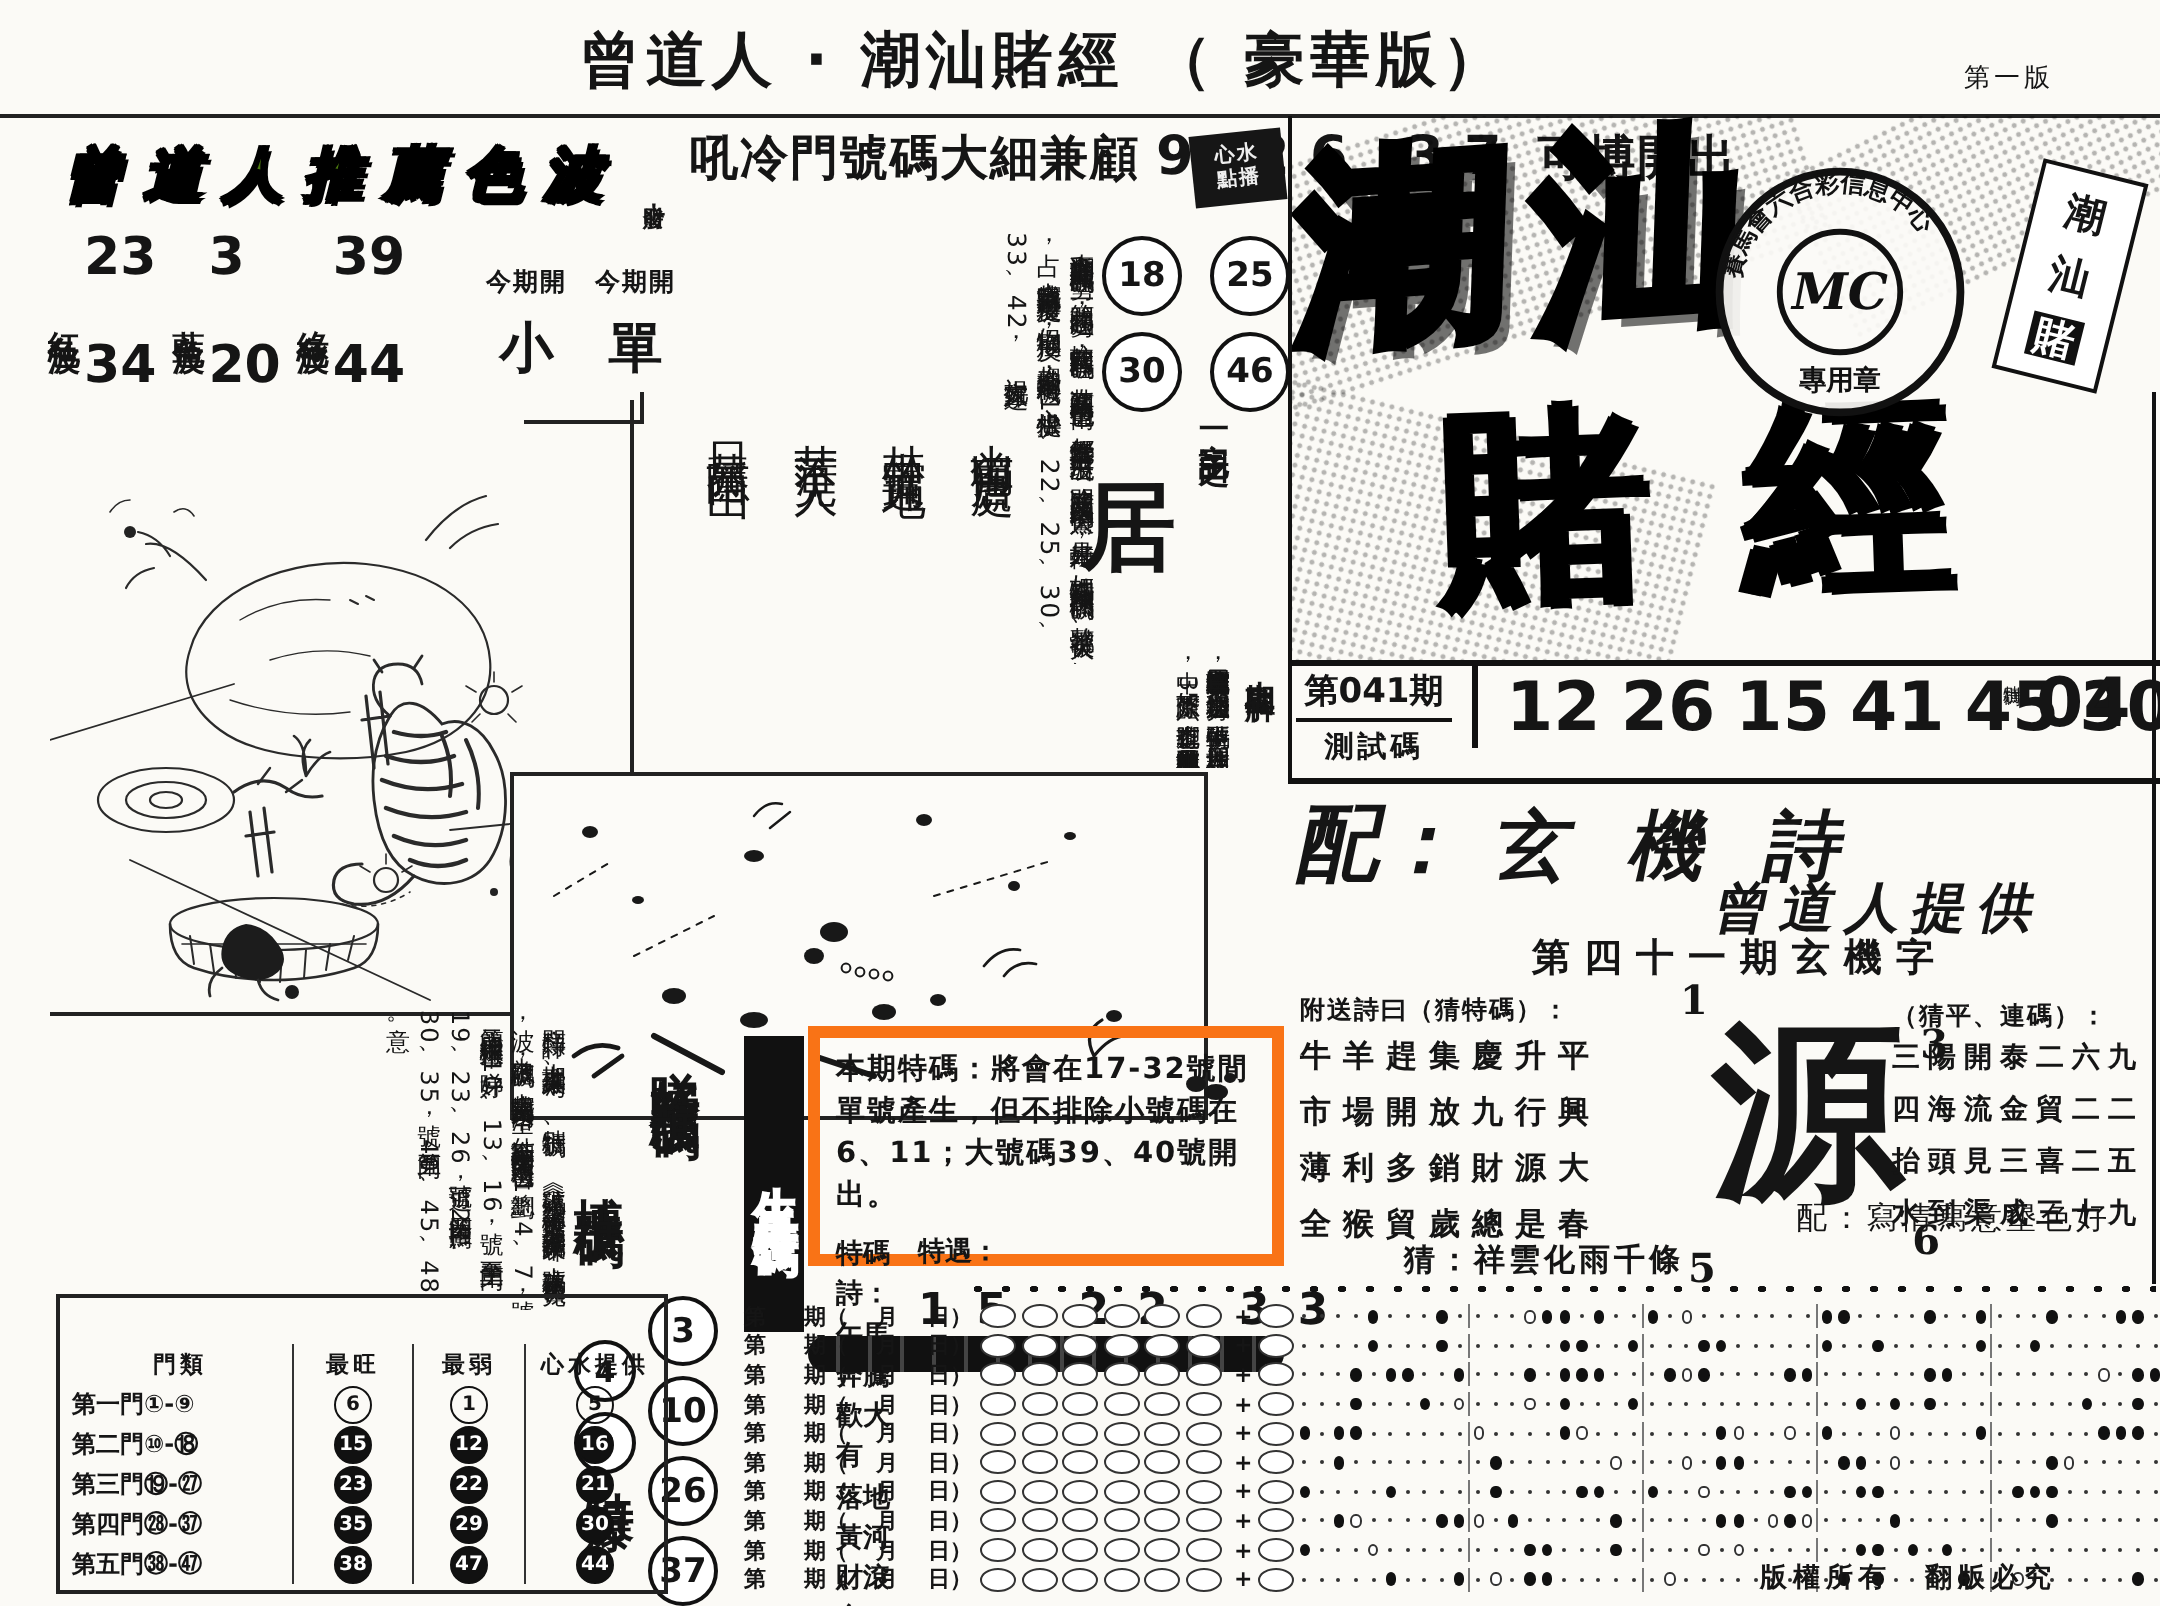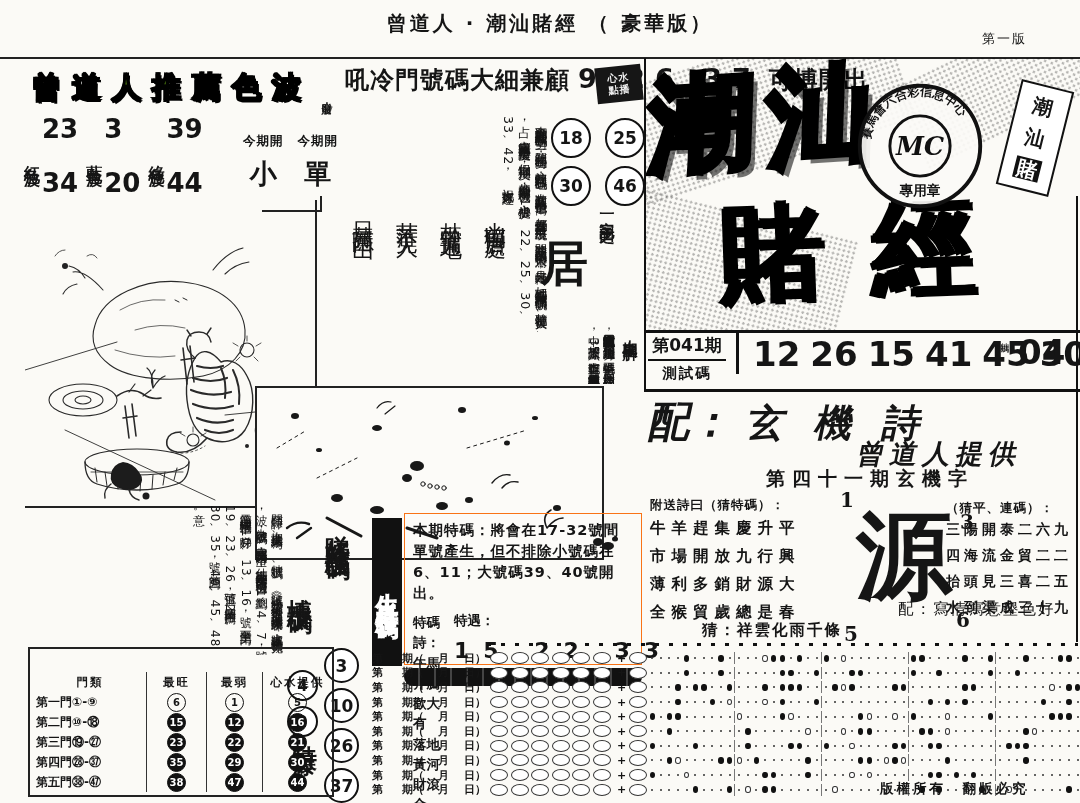--- a/index.html
+++ b/index.html
@@ -3,26 +3,26 @@
 <meta charset="utf-8">
 <style>
   html,body{margin:0;padding:0;background:#888;}
   .sheet{position:relative;width:1080px;height:803px;background:#fbfaf6;color:#151515;
          font-family:"DejaVu Sans",sans-serif;overflow:hidden;}
   .abs{position:absolute;}
   .vt{writing-mode:vertical-rl;}
   .up{text-orientation:upright;}
 
   
-  .top-title{left:290px;top:10px;width:520px;text-align:center;font-size:20px;font-weight:700;letter-spacing:3px;}
+  .top-title{left:290px;top:10px;width:520px;text-align:left;font-size:30px;font-weight:700;letter-spacing:3px;}
   .edition{left:982px;top:30px;font-size:13px;letter-spacing:2px;}
   .top-rule{left:0;top:57px;width:1080px;height:2px;background:#222;}
 
   
-  .bubble{color:#4d7c0f;-webkit-text-stroke:1.6px #000;text-shadow:2px 2px 0 #000,-1px -1px 0 #000,1px -1px 0 #000,-1px 1px 0 #000;}
+  .bubble{color:#4d7c0f;-webkit-text-stroke:1.6px #000;text-shadow:2px 2px 0 #000,-1px -1px 0 #000,1px -1px 0 #000,-1px 1px 0 #000;font-style:italic;}
   .wave-header{left:32px;top:68px;font-size:29px;font-weight:900;letter-spacing:11px;white-space:nowrap;}
   .waves{left:24px;top:112px;width:212px;height:88px;display:flex;gap:8px;}
   .wave-item{display:flex;align-items:center;}
   .wave-label{writing-mode:vertical-rl;text-orientation:upright;font-size:16px;font-weight:700;line-height:1;letter-spacing:3px;}
   .wave-nums{display:flex;flex-direction:column;justify-content:space-between;height:84px;font-size:26px;font-weight:800;padding-left:2px;}
   .open-box{left:243px;top:133px;display:flex;gap:14px;}
   .open-col{text-align:center;}
   .open-col .o-lab{font-size:12.5px;font-weight:700;letter-spacing:1px;}
   .open-col .o-val{font-size:27px;font-weight:800;margin-top:6px;}
   .open-bracket{left:262px;top:196px;width:58px;height:14px;border-right:2px solid #222;border-bottom:2px solid #222;}
@@ -49,21 +49,21 @@
   .tiger-box{left:25px;top:200px;width:290px;height:306px;border-right:2px solid #222;border-bottom:2px solid #222;}
 
   
   .map-header{left:620px;top:328px;font-size:15px;font-weight:900;height:84px;letter-spacing:2px;}
   .map-text{left:326px;top:326px;width:290px;height:58px;font-size:12px;line-height:1.25;overflow:hidden;}
   .map-box{left:255px;top:386px;width:345px;height:170px;border:2px solid #222;background:#fcfbf8;}
 
   
   .sp-banner{left:372px;top:518px;width:30px;height:148px;background:#111;display:flex;align-items:center;justify-content:center;}
   .sp-banner span{writing-mode:vertical-rl;color:#111;-webkit-text-stroke:1.3px #fff;font-size:22px;font-weight:900;letter-spacing:8px;}
-  .sp-box{left:404px;top:513px;width:238px;height:152px;border:1px solid #f97316;padding:6px 8px;box-sizing:border-box;font-size:14.5px;}
+  .sp-box{left:404px;top:513px;width:238px;height:120px;border:6px solid #f97316;padding:6px 8px;box-sizing:border-box;font-size:14.5px;}
   .sp-body{font-weight:700;line-height:1.45;letter-spacing:1px;}
   .sp-low{display:flex;margin-top:8px;}
   .sp-poem{font-weight:700;font-size:13.5px;line-height:1.5;}
   .sp-hits{margin-left:14px;}
   .sp-hits .hl{font-weight:700;font-size:13.5px;}
   .sp-hits .hn{font-size:22px;font-weight:800;letter-spacing:14px;margin-top:8px;white-space:nowrap;}
   .sp-scribble{left:588px;top:532px;width:34px;height:24px;}
   .promo-strip{left:404px;top:668px;width:238px;height:18px;background:
       repeating-linear-gradient(90deg,#111 0 14px,#444 14px 16px);border-radius:9px;}
 

